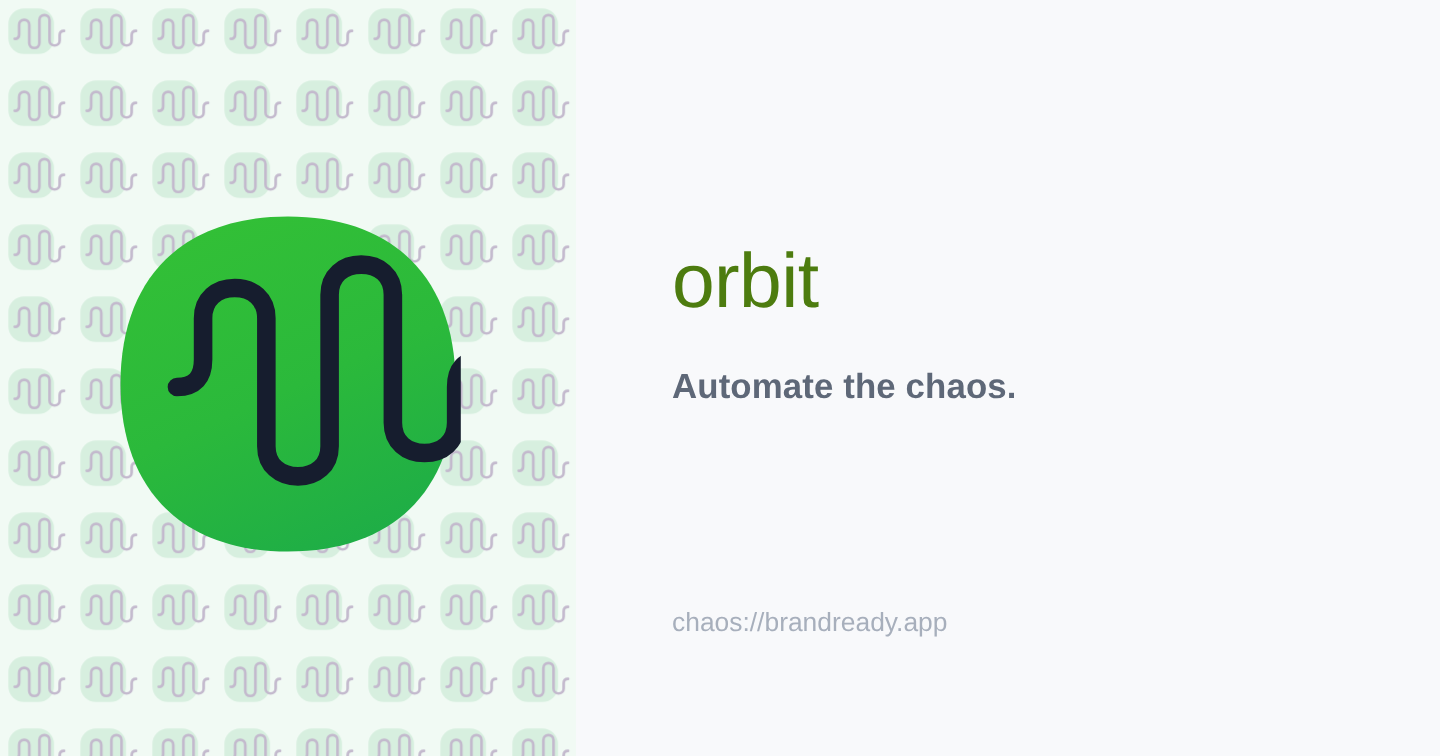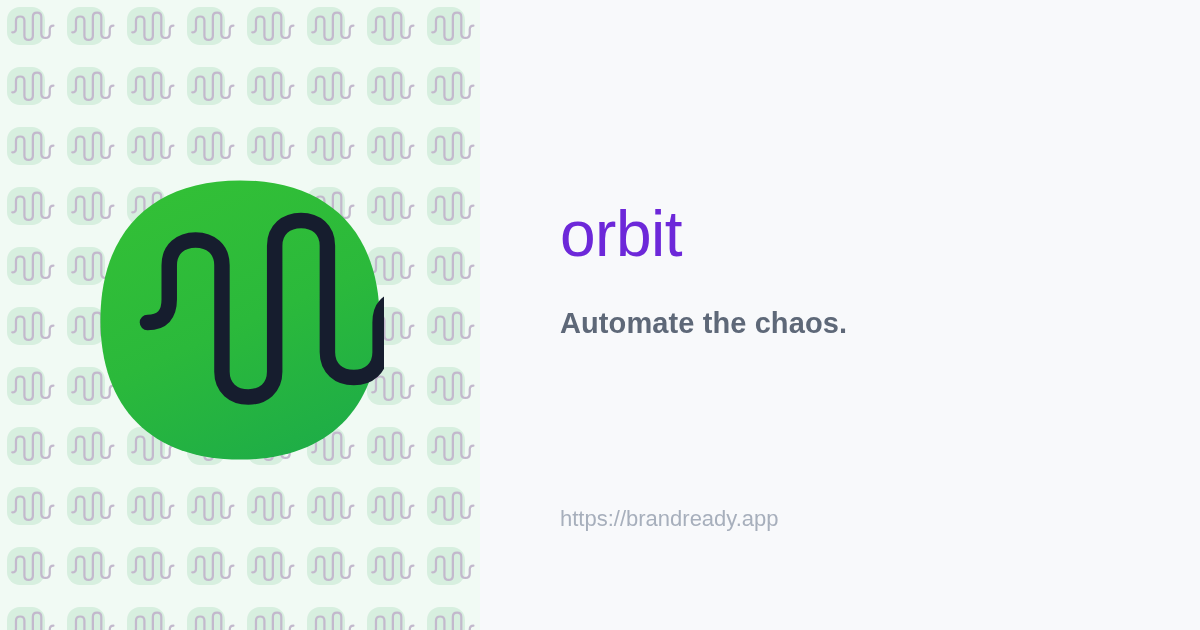--- a/index.html
+++ b/index.html
@@ -60,21 +60,21 @@
     left: 80px;
     top: 202px;
   }
 
   .brand-title {
     margin: 0;
     font-size: 64px;
     line-height: 1.0;
     font-weight: 400;
     letter-spacing: -0.5px;
-    color: #6d28d9;
+    color: #4d7c0f;
     white-space: nowrap;
   }
 
   .brand-tagline {
     margin: 0;
     padding-top: 40px;
     font-size: 29px;
     line-height: 1.2;
     font-weight: 700;
     letter-spacing: 0.1px;
@@ -141,16 +141,16 @@
     </svg>
   </div>
 
   <div class="info-panel">
 
     <div class="title-block">
       <h1 class="brand-title">orbit</h1>
       <p class="brand-tagline">Automate the chaos.</p>
     </div>
 
-    <p class="brand-url">https://brandready.app</p>
+    <p class="brand-url">chaos://brandready.app</p>
   </div>
 
 </div>
 
 </body></html>

